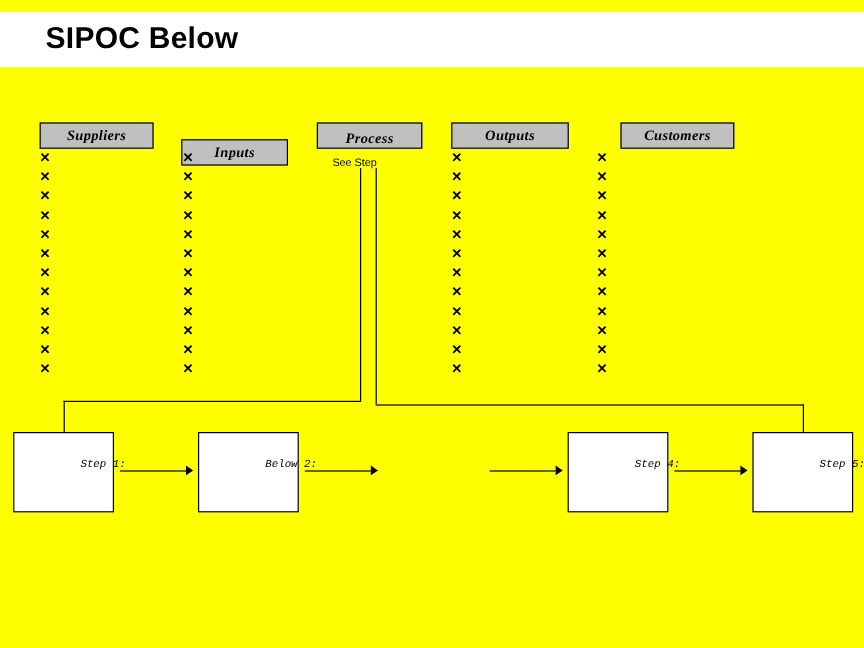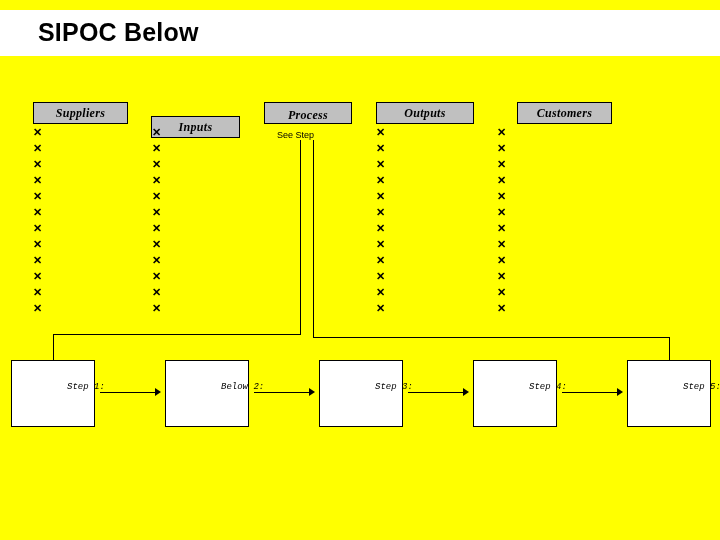--- a/index.html
+++ b/index.html
@@ -236,23 +236,20 @@
   <div class="line-v" style="left:313px; top:140px; height:197px;"></div>
   <div class="line-h" style="left:313px; top:337px; width:357px;"></div>
   <div class="line-v" style="left:669px; top:337px; height:23px;"></div>
 
   <div class="step-box" style="left:11px;">
     <span class="step-label">Step 1:</span>
   </div>
   <div class="step-box" style="left:165px;">
     <span class="step-label">Below 2:</span>
   </div>
-  <div class="step-box" style="left:319px;">
-    <span class="step-label">Step 3:</span>
-  </div>
   <div class="step-box" style="left:473px;">
     <span class="step-label">Step 4:</span>
   </div>
   <div class="step-box" style="left:627px;">
     <span class="step-label">Step 5:</span>
   </div>
 
   <div class="step-arrow" style="left:100px; width:61px;">
     <div class="shaft" style="width:55px;"></div>
     <div class="head" style="left:55px;"></div>

